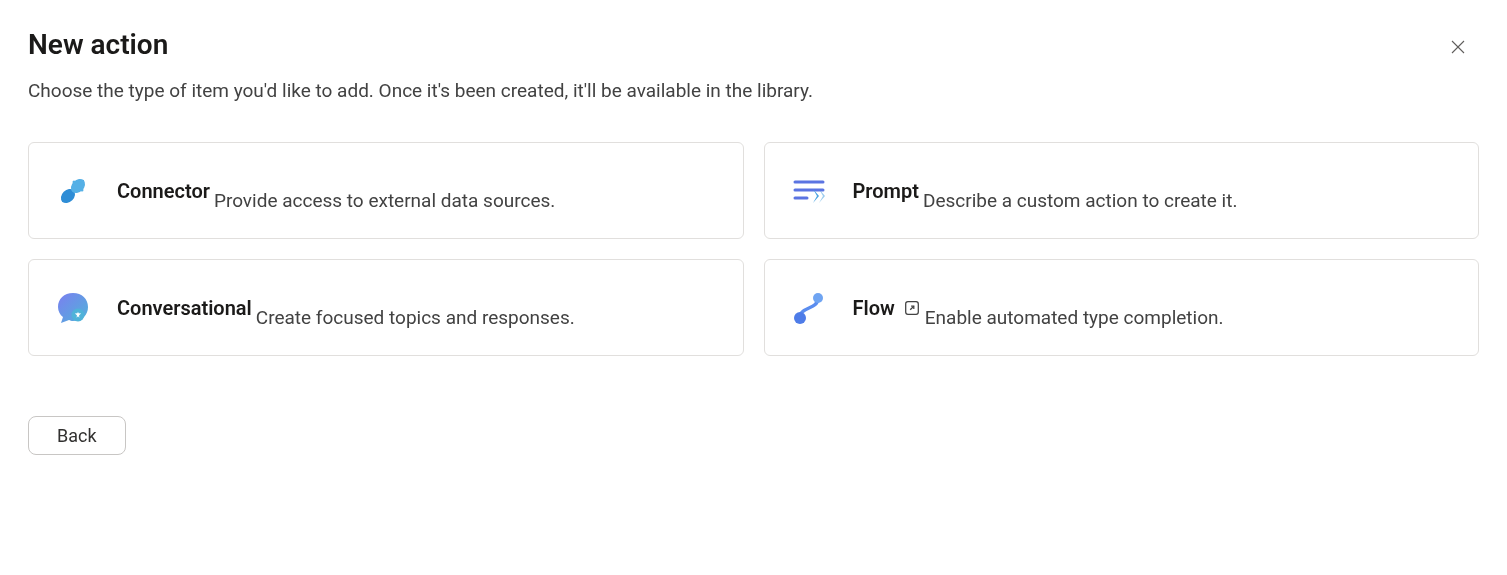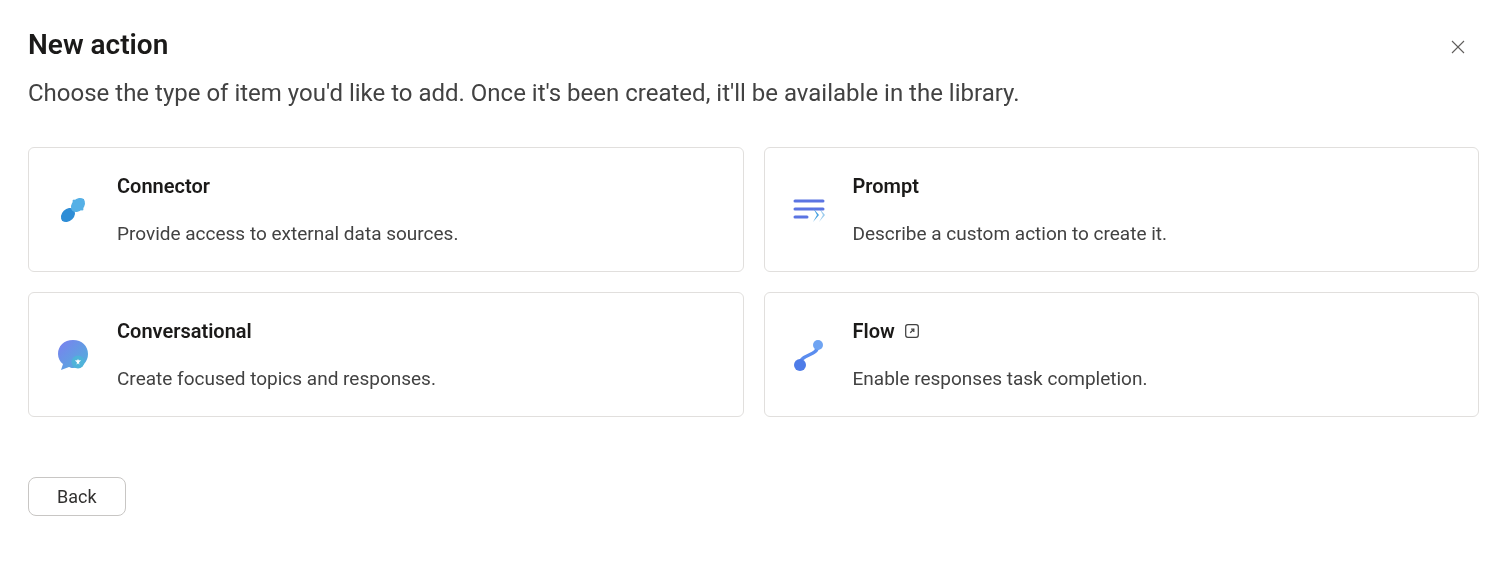--- a/index.html
+++ b/index.html
@@ -36,21 +36,21 @@
       align-items: center;
       justify-content: center;
       margin-right: 6px;
       margin-top: 4px;
     }
     .close-btn svg {
       width: 18px;
       height: 18px;
     }
     .subtitle {
-      font-size: 24px;
+      font-size: 19px;
       color: #424242;
       margin-bottom: 40px;
     }
     .card-grid {
       display: grid;
       grid-template-columns: 1fr 1fr;
       gap: 20px;
       margin-bottom: 60px;
     }
     .card {
@@ -70,21 +70,21 @@
       display: flex;
       align-items: center;
       justify-content: center;
     }
     .card-icon svg {
       width: 40px;
       height: 40px;
     }
     .card-content {
       display: flex;
-      flex-direction: column;
+      flex-direction: row;
       gap: 4px;
     }
     .card-title-row {
       display: flex;
       align-items: center;
       gap: 8px;
     }
     .card-title {
       font-size: 20px;
       font-weight: 600;
@@ -211,21 +211,21 @@
       <div class="card-title-row">
         <span class="card-title">Flow</span>
         <span class="external-badge">
           <svg viewBox="0 0 20 20" fill="none" stroke="#424242" stroke-width="1.4">
             <rect x="3" y="3" width="14" height="14" rx="2.5"></rect>
             <path d="M8 12 L12 8"></path>
             <path d="M9 8 L12 8 L12 11"></path>
           </svg>
         </span>
       </div>
-      <span class="card-desc">Enable responses task completion.</span>
+      <span class="card-desc">Enable automated type completion.</span>
     </div>
   </div>
 
 </div>
 
 <button class="back-btn">Back</button>
 
 
 
 

